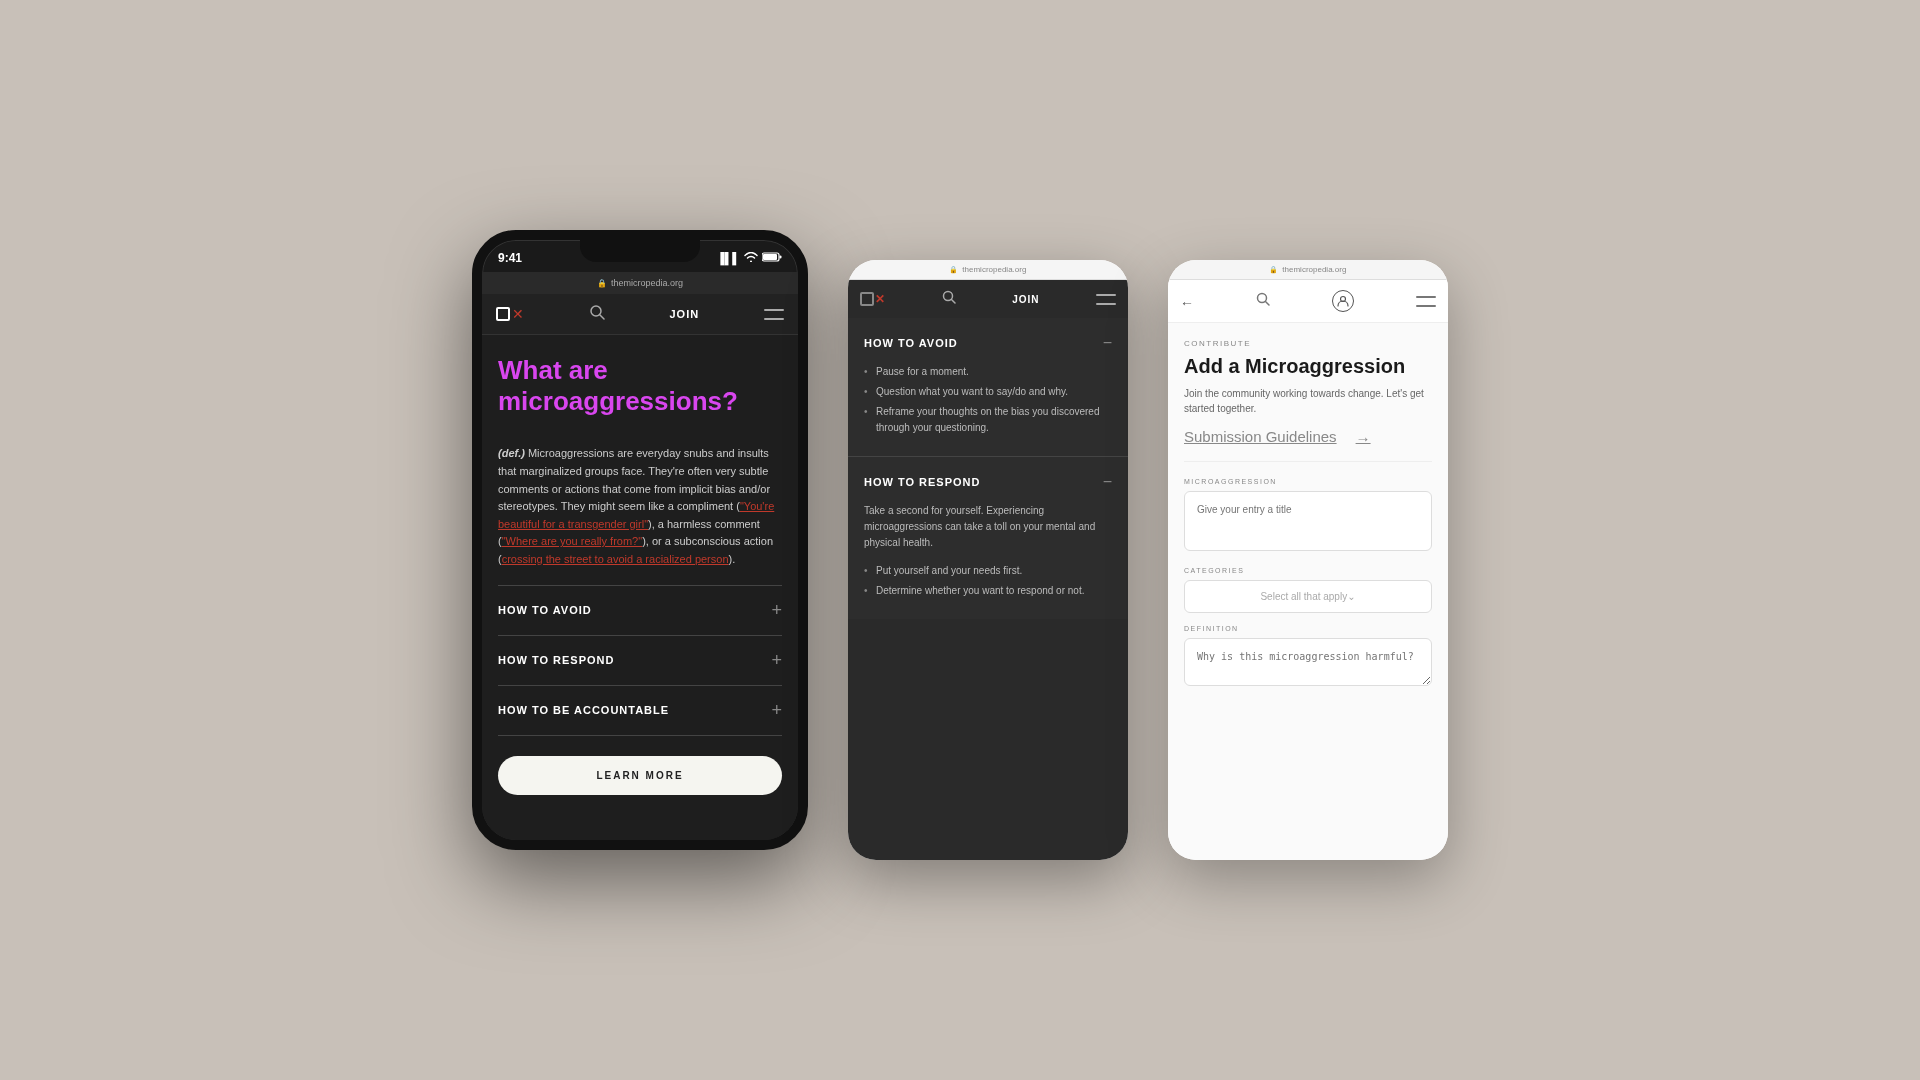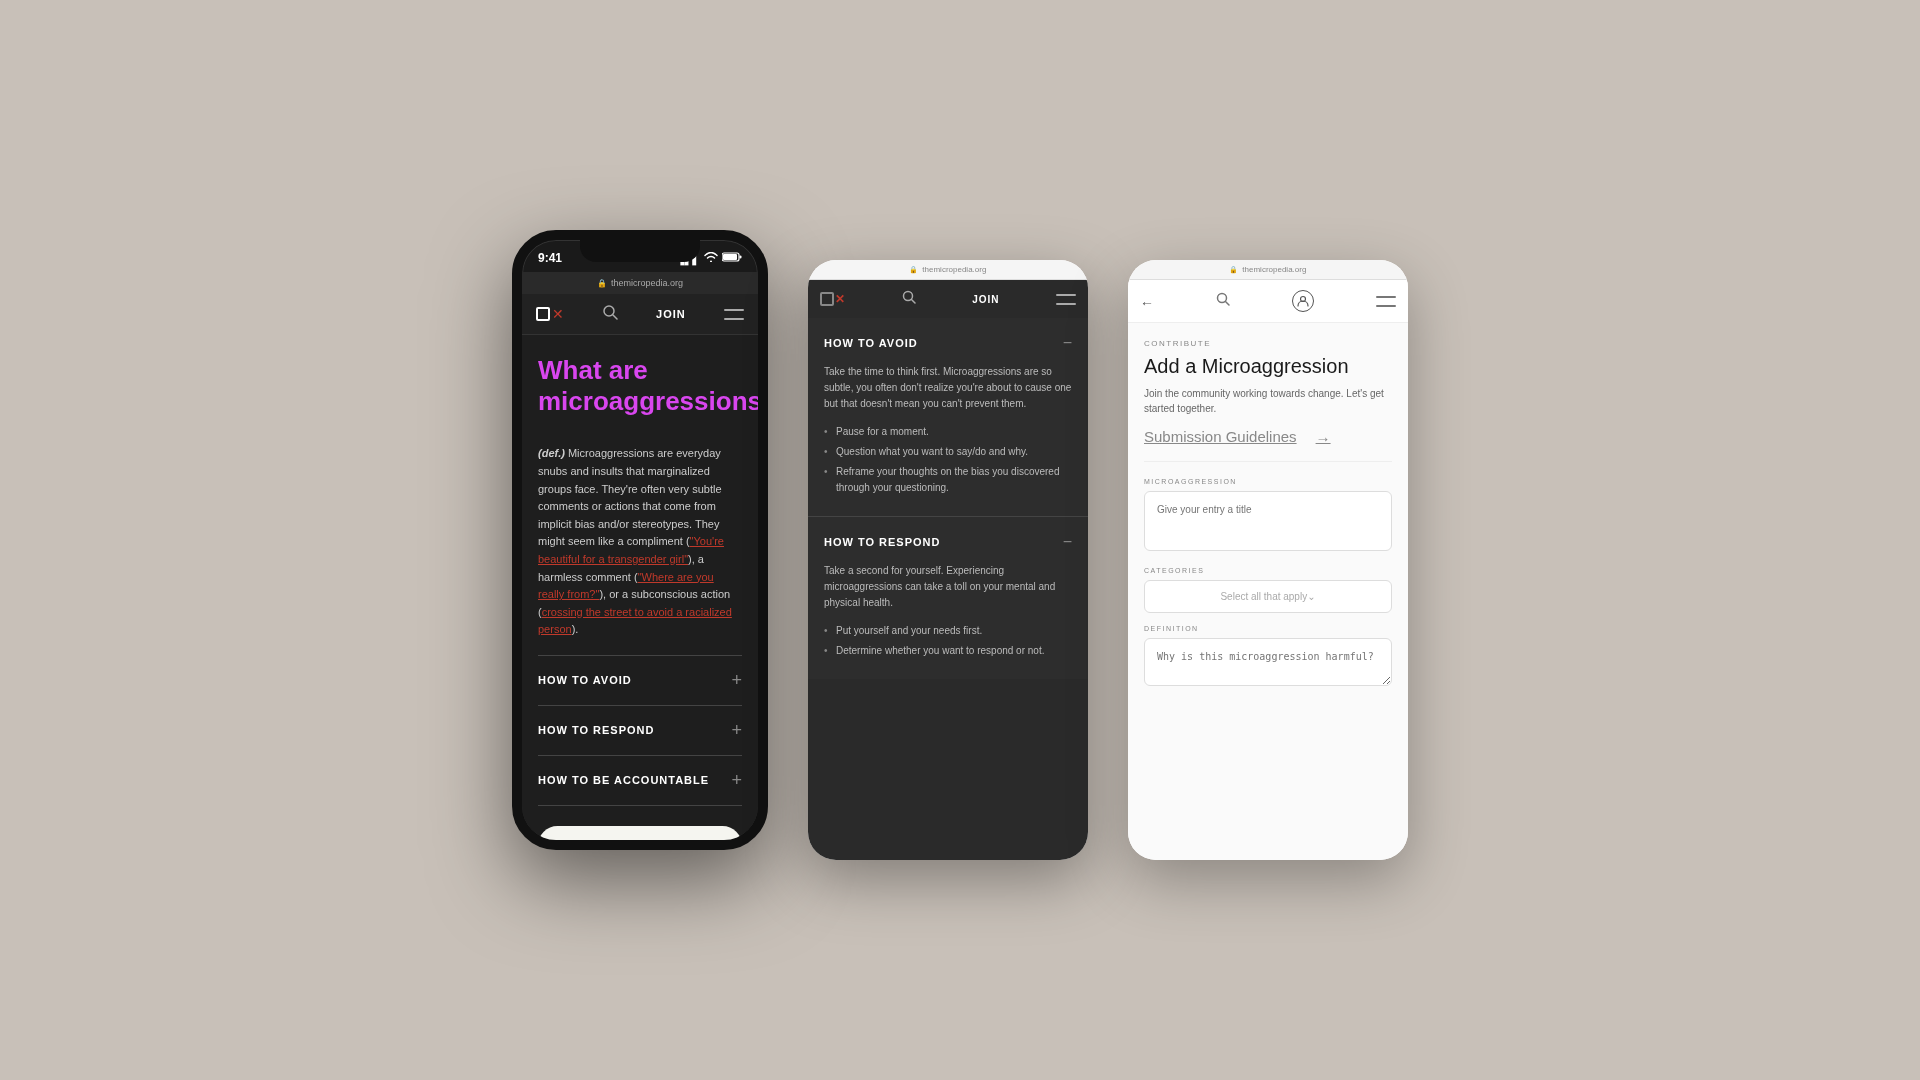--- a/index.html
+++ b/index.html
@@ -20,21 +20,21 @@
       align-items: center;
       justify-content: center;
       gap: 40px;
       width: 100%;
       height: 100%;
       padding: 40px;
     }
 
     
     .phone-1 {
-      width: 256px;
+      width: 336px;
       height: 620px;
       background: #1a1a1a;
       border-radius: 44px;
       border: 10px solid #111;
       position: relative;
       box-shadow: 0 30px 80px rgba(0,0,0,0.5), inset 0 0 0 1px #333;
       overflow: hidden;
       display: flex;
       flex-direction: column;
     }
@@ -316,21 +316,21 @@
     .contribute-label {
       font-size: 8px;
       letter-spacing: 1.5px;
       color: #888;
       text-transform: uppercase;
       margin-bottom: 6px;
     }
 
     .form-main-title {
       font-size: 20px;
-      font-weight: 400;
+      font-weight: 700;
       color: #1a1a1a;
       line-height: 1.2;
       margin-bottom: 8px;
     }
 
     .form-subtitle {
       font-size: 10px;
       color: #666;
       line-height: 1.5;
       margin-bottom: 12px;
@@ -547,21 +547,20 @@
       </div>
     </div>
 
     <div class="phone-2-content">
 
       <div class="expanded-section">
         <div class="expanded-header">
           <span class="expanded-title">HOW TO AVOID</span>
           <span class="expanded-minus">−</span>
         </div>
-        <p class="expanded-text">Take the time to think first. Microaggressions are so subtle, you often don't realize you're about to cause one but that doesn't mean you can't prevent them.</p>
         <ul class="expanded-bullets">
           <li>Pause for a moment.</li>
           <li>Question what you want to say/do and why.</li>
           <li>Reframe your thoughts on the bias you discovered through your questioning.</li>
         </ul>
       </div>
 
       <hr class="section-divider-dark">
 
       <div class="expanded-section">

